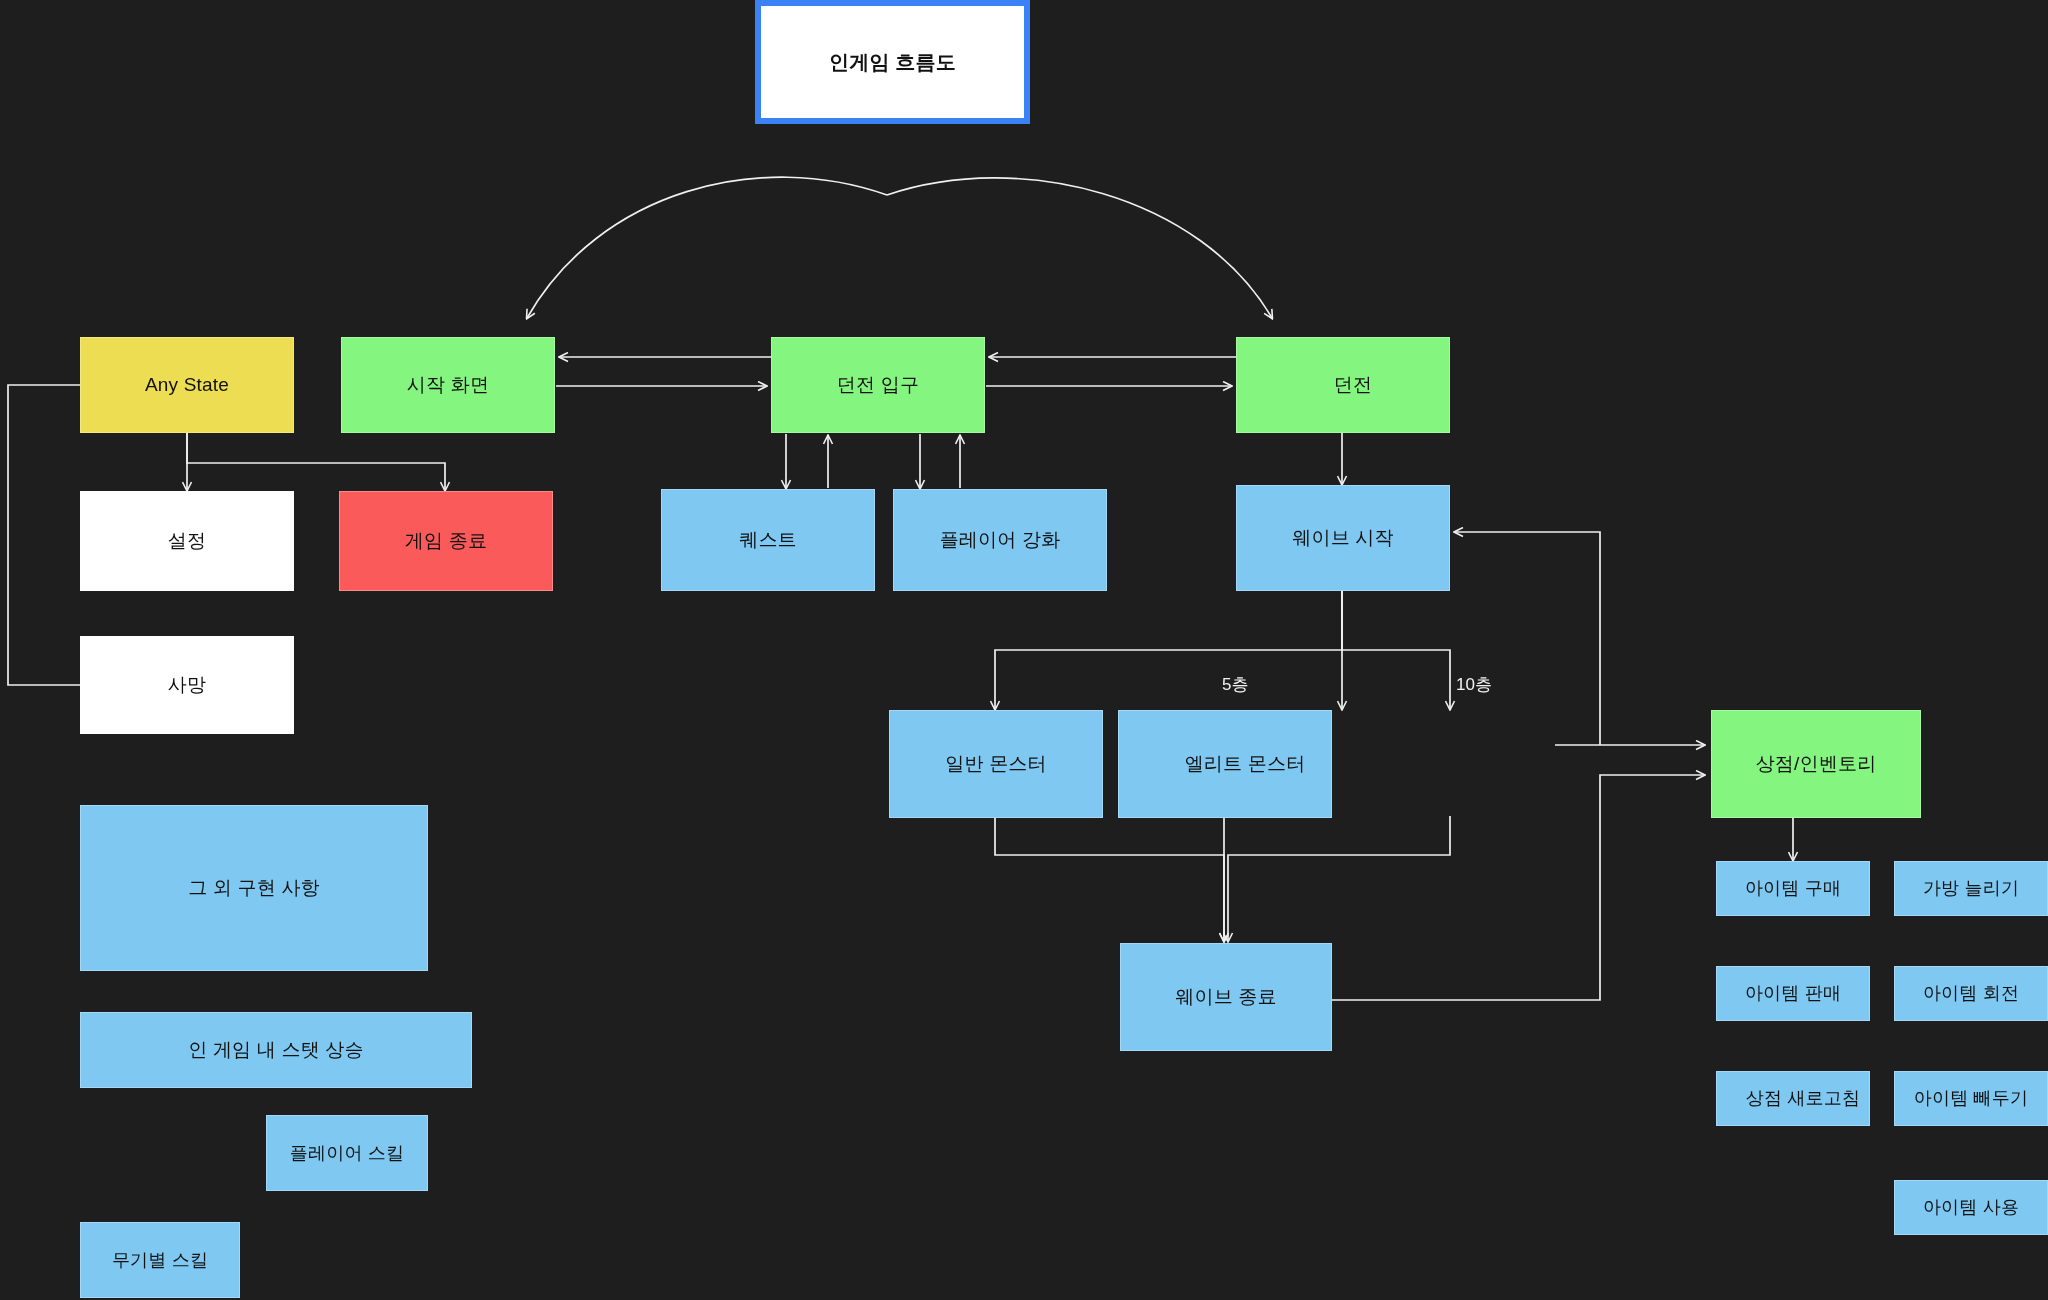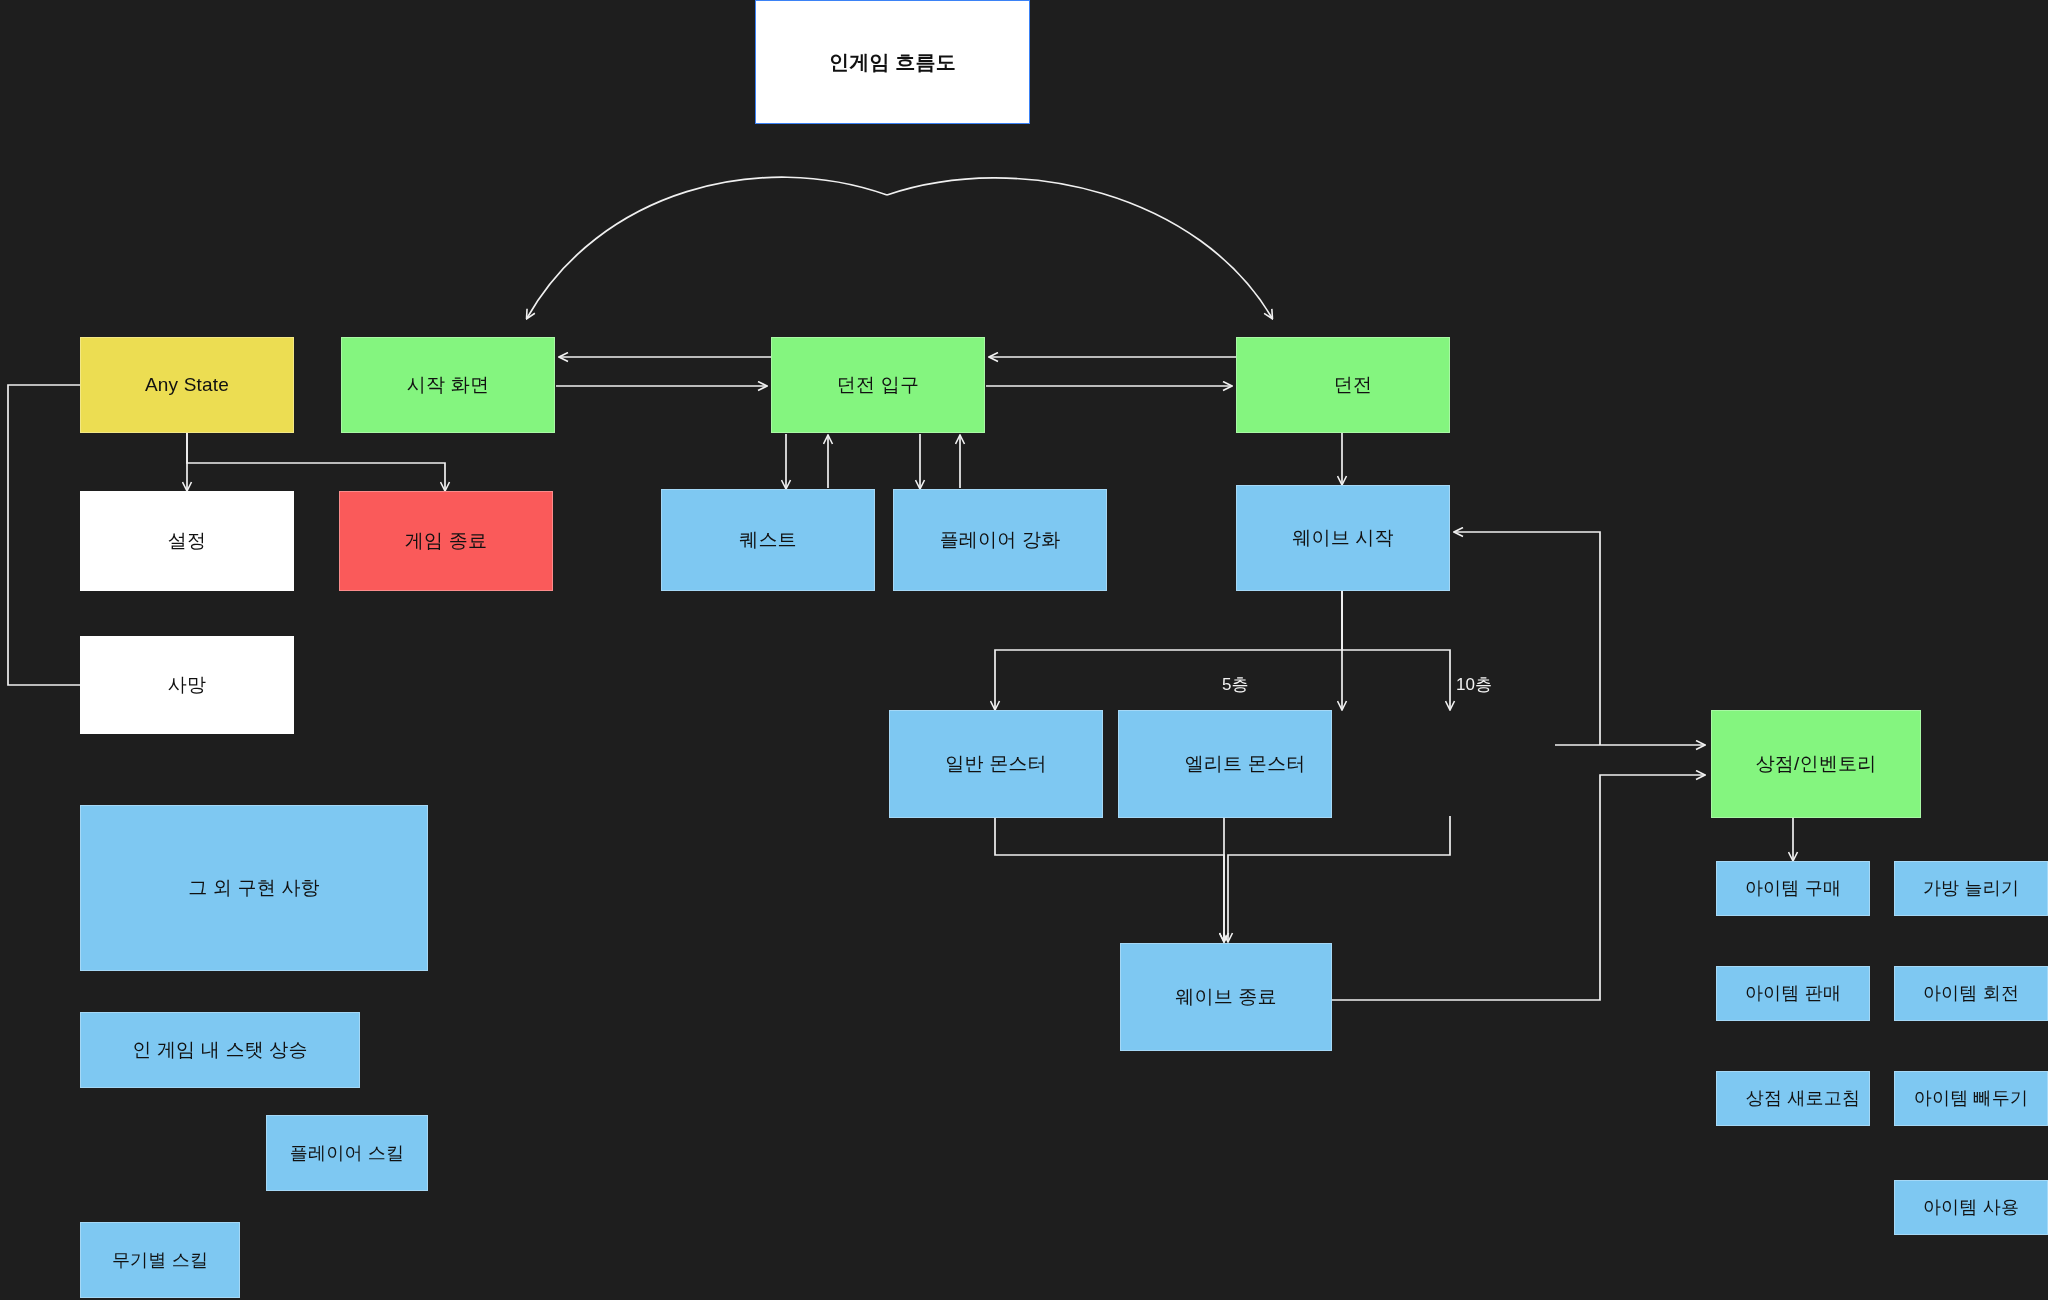--- a/index.html
+++ b/index.html
@@ -25,21 +25,21 @@
     font-size:19px;
     font-weight:400;
     line-height:1.25;
     letter-spacing:.2px;
     border:1px solid rgba(255,255,255,.30);
     z-index:5;
   }
   .node.title{
     font-weight:700;
     font-size:20px;
-    border:1px solid #3b82f6;
+    border:6px solid #3b82f6;
   }
   .edges{
     position:absolute;
     left:0;top:0;
     width:2048px;height:1300px;
     z-index:2;
     pointer-events:none;
   }
   .edge-label{
     position:absolute;
@@ -132,17 +132,17 @@
 
   <div class="node" style="left:1716px;top:966px;width:154px;height:55px;background:#7ec8f2;font-size:18px;">아이템 판매</div>
   <div class="node" style="left:1894px;top:966px;width:154px;height:55px;background:#7ec8f2;font-size:18px;">아이템 회전</div>
 
   <div class="node" style="left:1716px;top:1071px;width:154px;height:55px;background:#7ec8f2;font-size:18px;padding-left:20px;">상점 새로고침</div>
   <div class="node" style="left:1894px;top:1071px;width:154px;height:55px;background:#7ec8f2;font-size:18px;">아이템 빼두기</div>
 
   <div class="node" style="left:1894px;top:1180px;width:154px;height:55px;background:#7ec8f2;font-size:18px;">아이템 사용</div>
 
   <div class="node" style="left:80px;top:805px;width:348px;height:166px;background:#7ec8f2;">그 외 구현 사항</div>
-  <div class="node" style="left:80px;top:1012px;width:280px;height:76px;background:#7ec8f2;">인 게임 내 스탯 상승</div>
+  <div class="node" style="left:80px;top:1012px;width:392px;height:76px;background:#7ec8f2;">인 게임 내 스탯 상승</div>
   <div class="node" style="left:266px;top:1115px;width:162px;height:76px;background:#7ec8f2;font-size:18px;">플레이어 스킬</div>
   <div class="node" style="left:80px;top:1222px;width:160px;height:76px;background:#7ec8f2;font-size:18px;">무기별 스킬</div>
 
 </div>
 
 </body></html>

